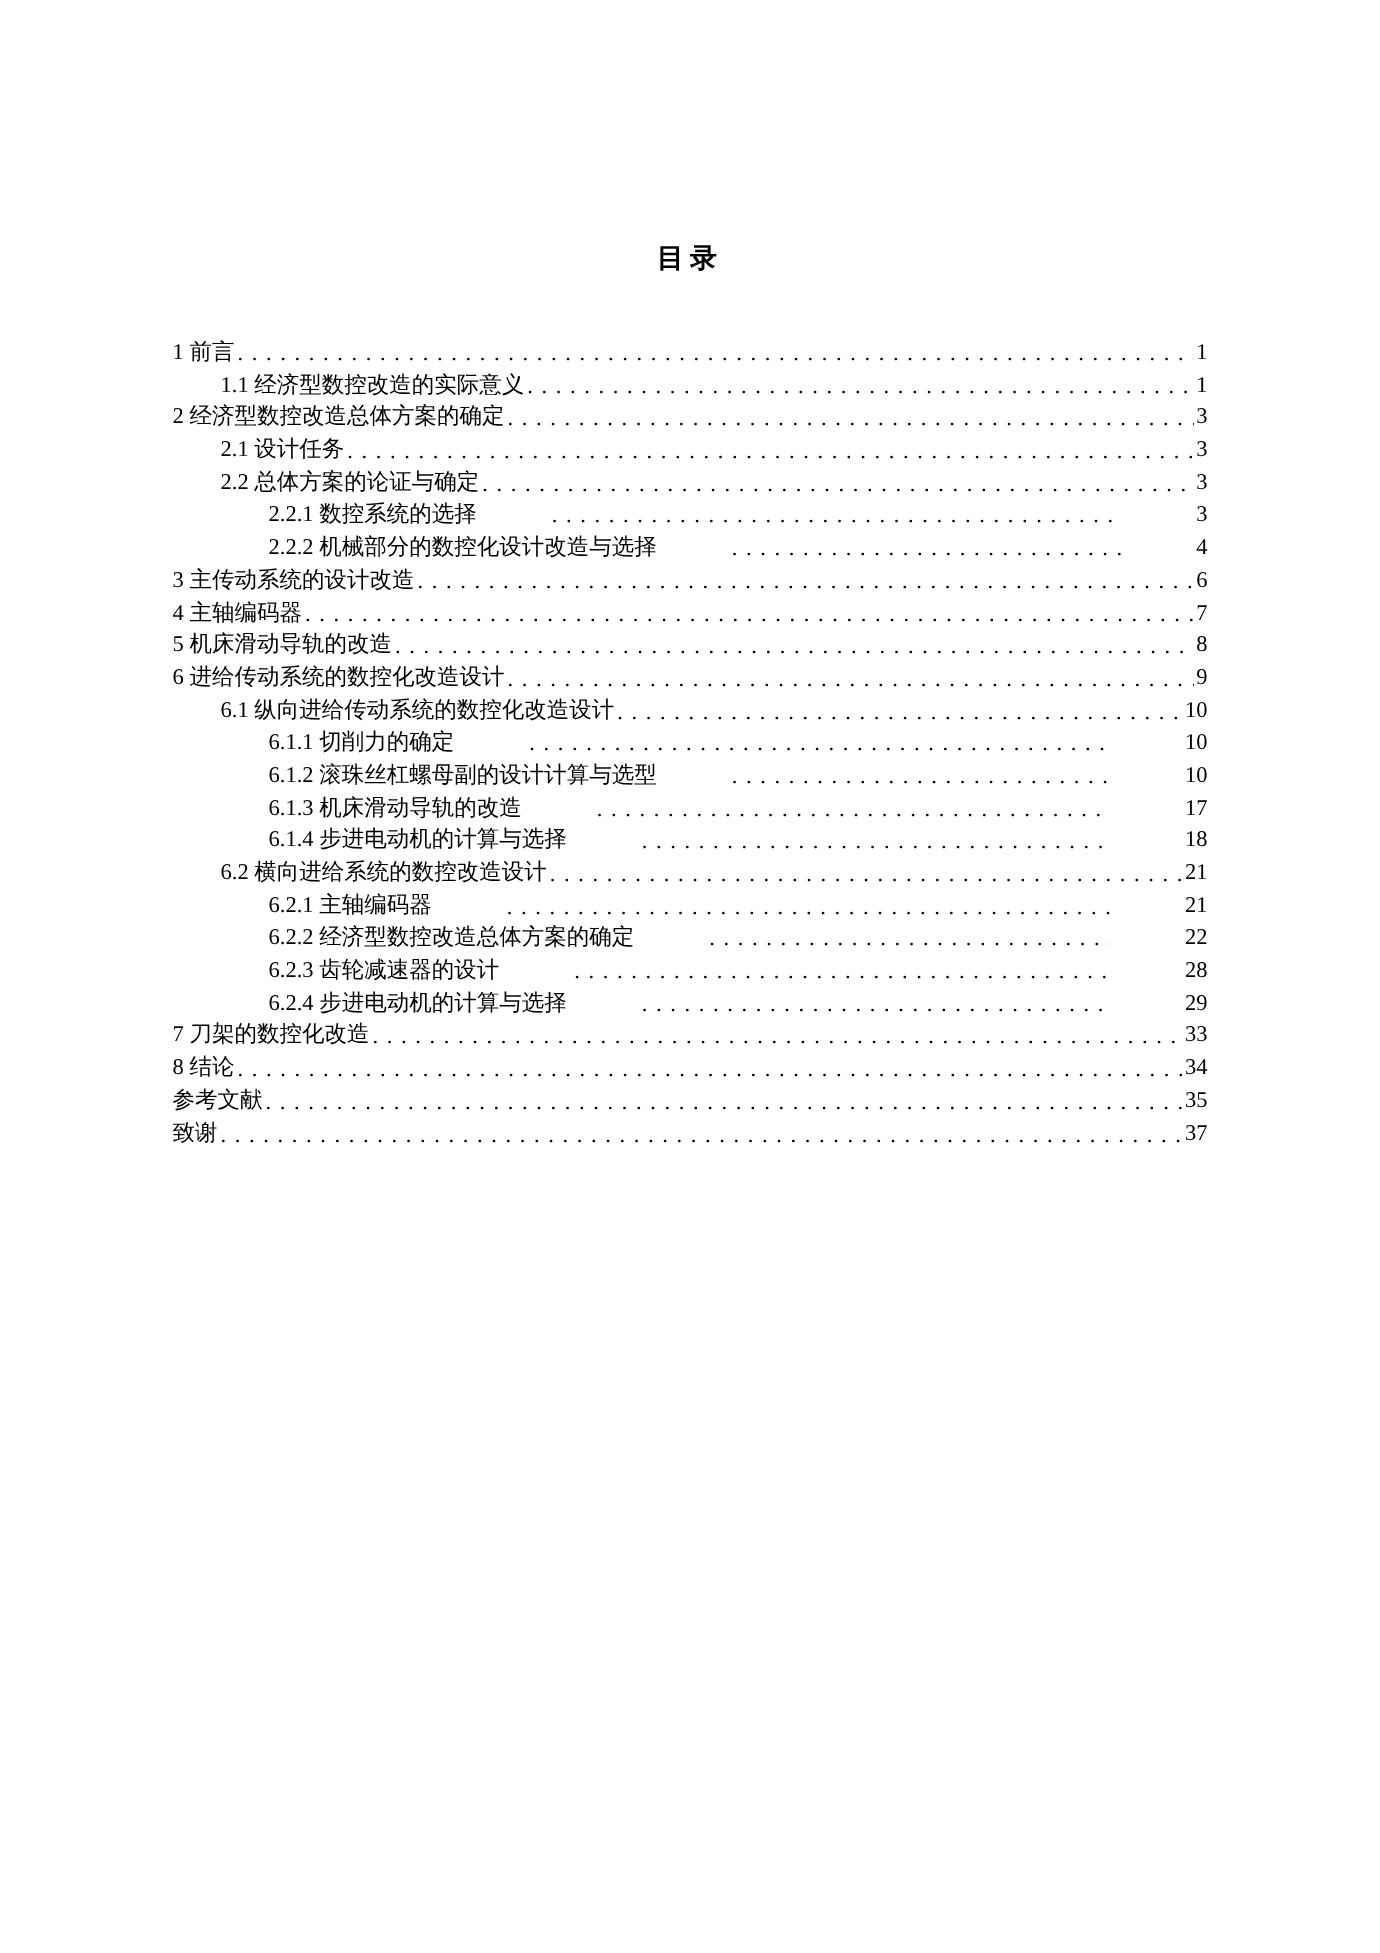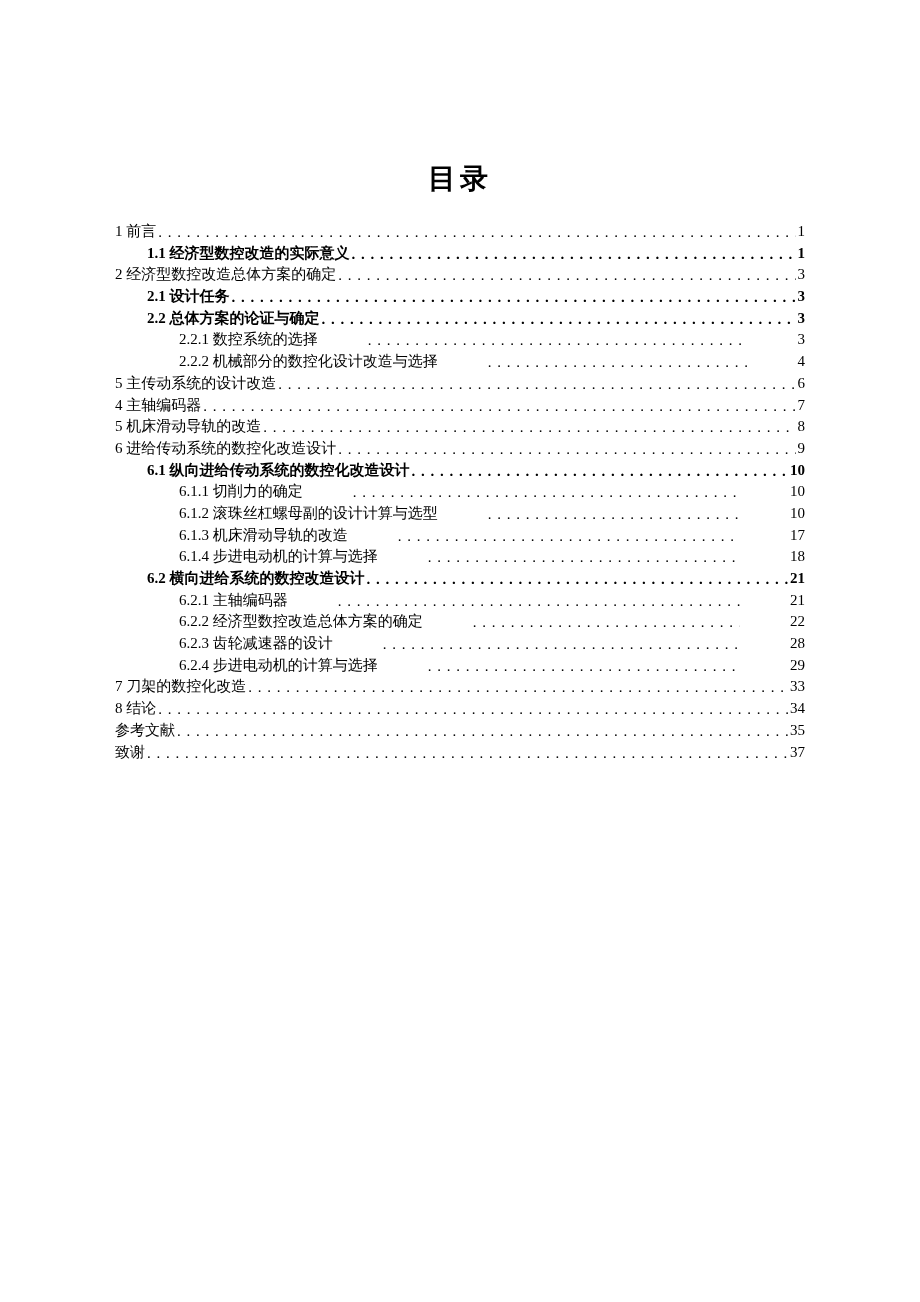--- a/index.html
+++ b/index.html
@@ -11,23 +11,23 @@
       background: #ffffff;
       font-family: "SimSun", "宋体", serif;
       width: 920px;
       height: 1302px;
       margin: 0 auto;
       padding: 160px 115px 0 115px;
       color: #000;
     }
     .title {
       text-align: center;
-      font-size: 28px;
+      font-size: 18px;
       font-weight: bold;
-      margin-bottom: 26px;
+      margin-bottom: 44px;
       letter-spacing: 4px;
     }
     .toc {
       font-size: 15px;
       line-height: 1.0;
     }
     .toc-line {
       display: flex;
       align-items: flex-start;
       margin-bottom: 6.7px;
@@ -42,21 +42,21 @@
       letter-spacing: 1px;
       margin: 0 2px;
       position: relative;
       top: 1px;
     }
     .toc-page {
       flex-shrink: 0;
       text-align: right;
     }
     .indent-0 { padding-left: 0; }
-    .indent-1 { padding-left: 32px; font-weight: bold; }
+    .indent-1 { padding-left: 32px; }
     .indent-2 { padding-left: 64px; gap: 48px; }
   </style>
 </head>
 <body>
 
 <div class="title">目录</div>
 
 <div class="toc" id="toc-container">
     <div class="toc-line indent-0">
       <span class="toc-label">1 前言</span>
@@ -87,21 +87,21 @@
       <span class="toc-label">2.2.1 数控系统的选择</span>
       <span class="toc-dots">. . . . . . . . . . . . . . . . . . . . . . . . . . . . . . . . . . . . . . . . . . . . . . . . . . . . . . . . . . . . . . . . . . . . . . . . . . . . . . . . . . . . . . . . . . . . . . . . . . . . . . . . . . . . . . . . . . . . . . . . . . . . . . . . . . . . . . . . . . . . . . . . . . . . . . . . . . . . . . . . . . . . . . . . . . . . . . . . . . . . . . . . . . . . . . . . . . . . . . . . . . . . . . . .</span>
       <span class="toc-page">3</span>
     </div>
     <div class="toc-line indent-2">
       <span class="toc-label">2.2.2 机械部分的数控化设计改造与选择</span>
       <span class="toc-dots">. . . . . . . . . . . . . . . . . . . . . . . . . . . . . . . . . . . . . . . . . . . . . . . . . . . . . . . . . . . . . . . . . . . . . . . . . . . . . . . . . . . . . . . . . . . . . . . . . . . . . . . . . . . . . . . . . . . . . . . . . . . . . . . . . . . . . . . . . . . . . . . . . . . . . . . . . . . . . . . . . . . . . . . . . . . . . . . . . . . . . . . . . . . . . . . . . . . . . . . . . . . . . . . .</span>
       <span class="toc-page">4</span>
     </div>
     <div class="toc-line indent-0">
-      <span class="toc-label">5 主传动系统的设计改造</span>
+      <span class="toc-label">3 主传动系统的设计改造</span>
       <span class="toc-dots">. . . . . . . . . . . . . . . . . . . . . . . . . . . . . . . . . . . . . . . . . . . . . . . . . . . . . . . . . . . . . . . . . . . . . . . . . . . . . . . . . . . . . . . . . . . . . . . . . . . . . . . . . . . . . . . . . . . . . . . . . . . . . . . . . . . . . . . . . . . . . . . . . . . . . . . . . . . . . . . . . . . . . . . . . . . . . . . . . . . . . . . . . . . . . . . . . . . . . . . . . . . . . . . .</span>
       <span class="toc-page">6</span>
     </div>
     <div class="toc-line indent-0">
       <span class="toc-label">4 主轴编码器</span>
       <span class="toc-dots">. . . . . . . . . . . . . . . . . . . . . . . . . . . . . . . . . . . . . . . . . . . . . . . . . . . . . . . . . . . . . . . . . . . . . . . . . . . . . . . . . . . . . . . . . . . . . . . . . . . . . . . . . . . . . . . . . . . . . . . . . . . . . . . . . . . . . . . . . . . . . . . . . . . . . . . . . . . . . . . . . . . . . . . . . . . . . . . . . . . . . . . . . . . . . . . . . . . . . . . . . . . . . . . .</span>
       <span class="toc-page">7</span>
     </div>
     <div class="toc-line indent-0">
       <span class="toc-label">5 机床滑动导轨的改造</span>

